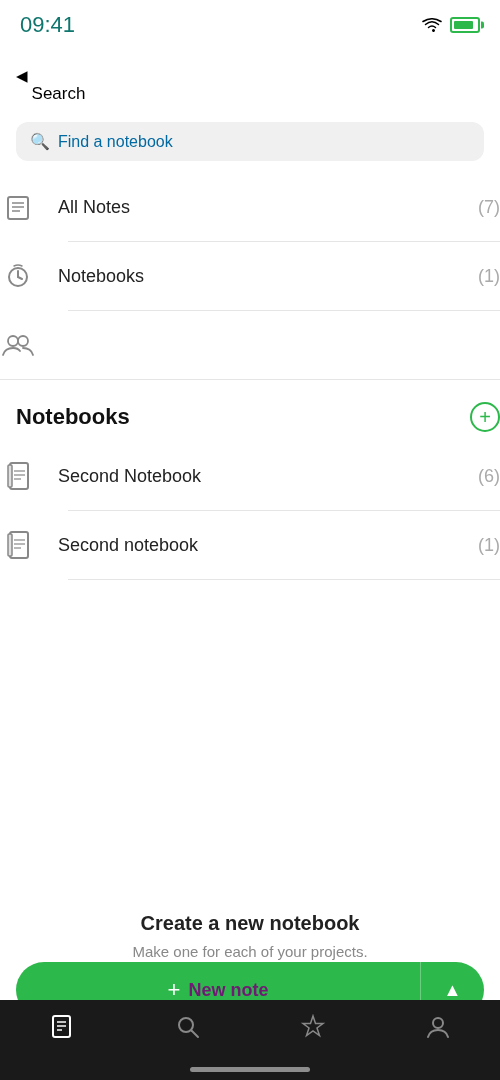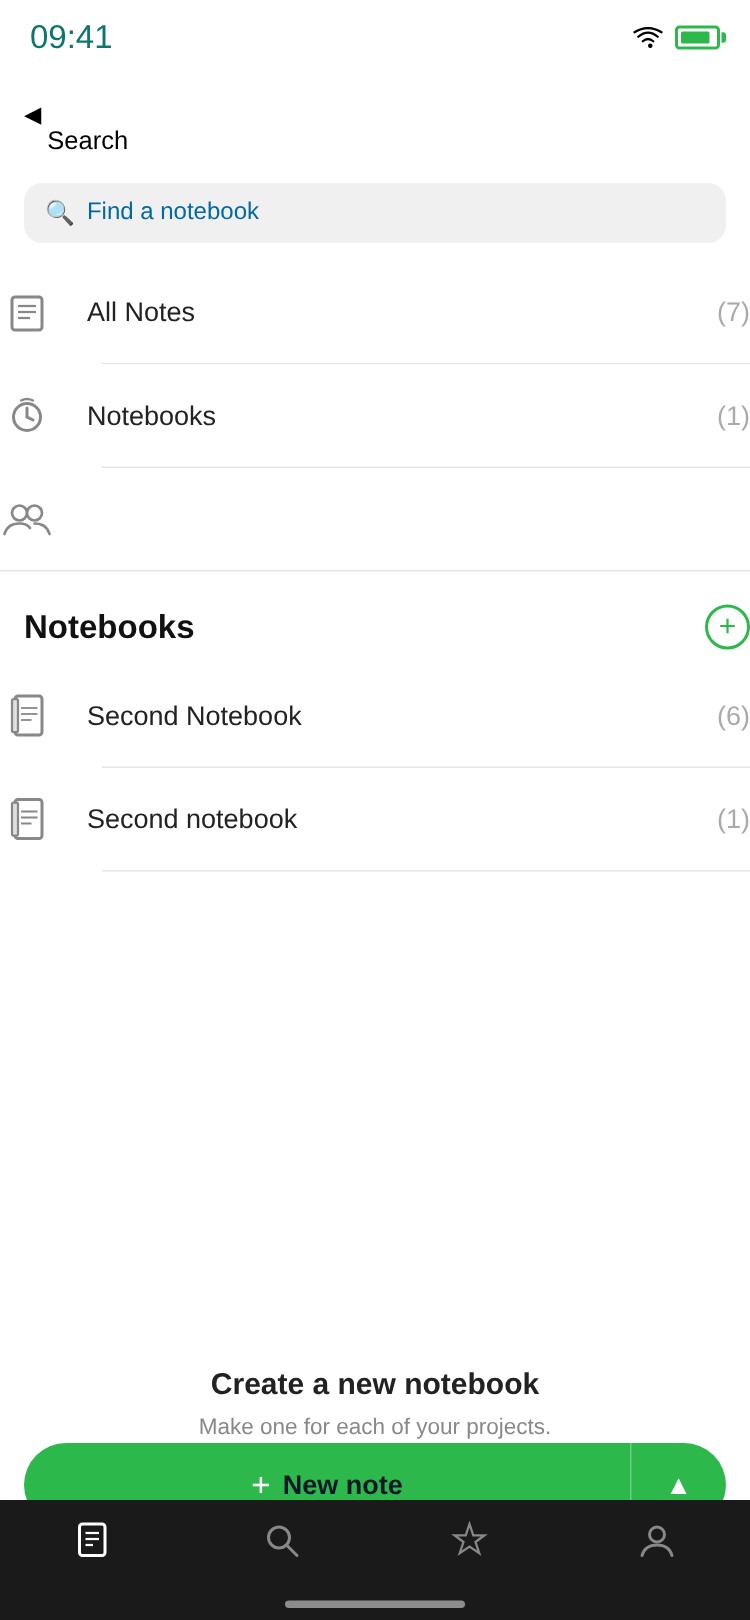--- a/index.html
+++ b/index.html
@@ -203,21 +203,21 @@
       justify-content: center;
       gap: 8px;
       cursor: pointer;
     }
     .new-note-plus {
       color: #fff;
       font-size: 22px;
       font-weight: 300;
     }
     .new-note-label {
-      color: #0f172a;
+      color: #701a75;
       font-size: 18px;
       font-weight: 600;
     }
     .new-note-chevron {
       width: 64px;
       display: flex;
       align-items: center;
       justify-content: center;
       border-left: 1px solid rgba(255,255,255,0.3);
       cursor: pointer;

